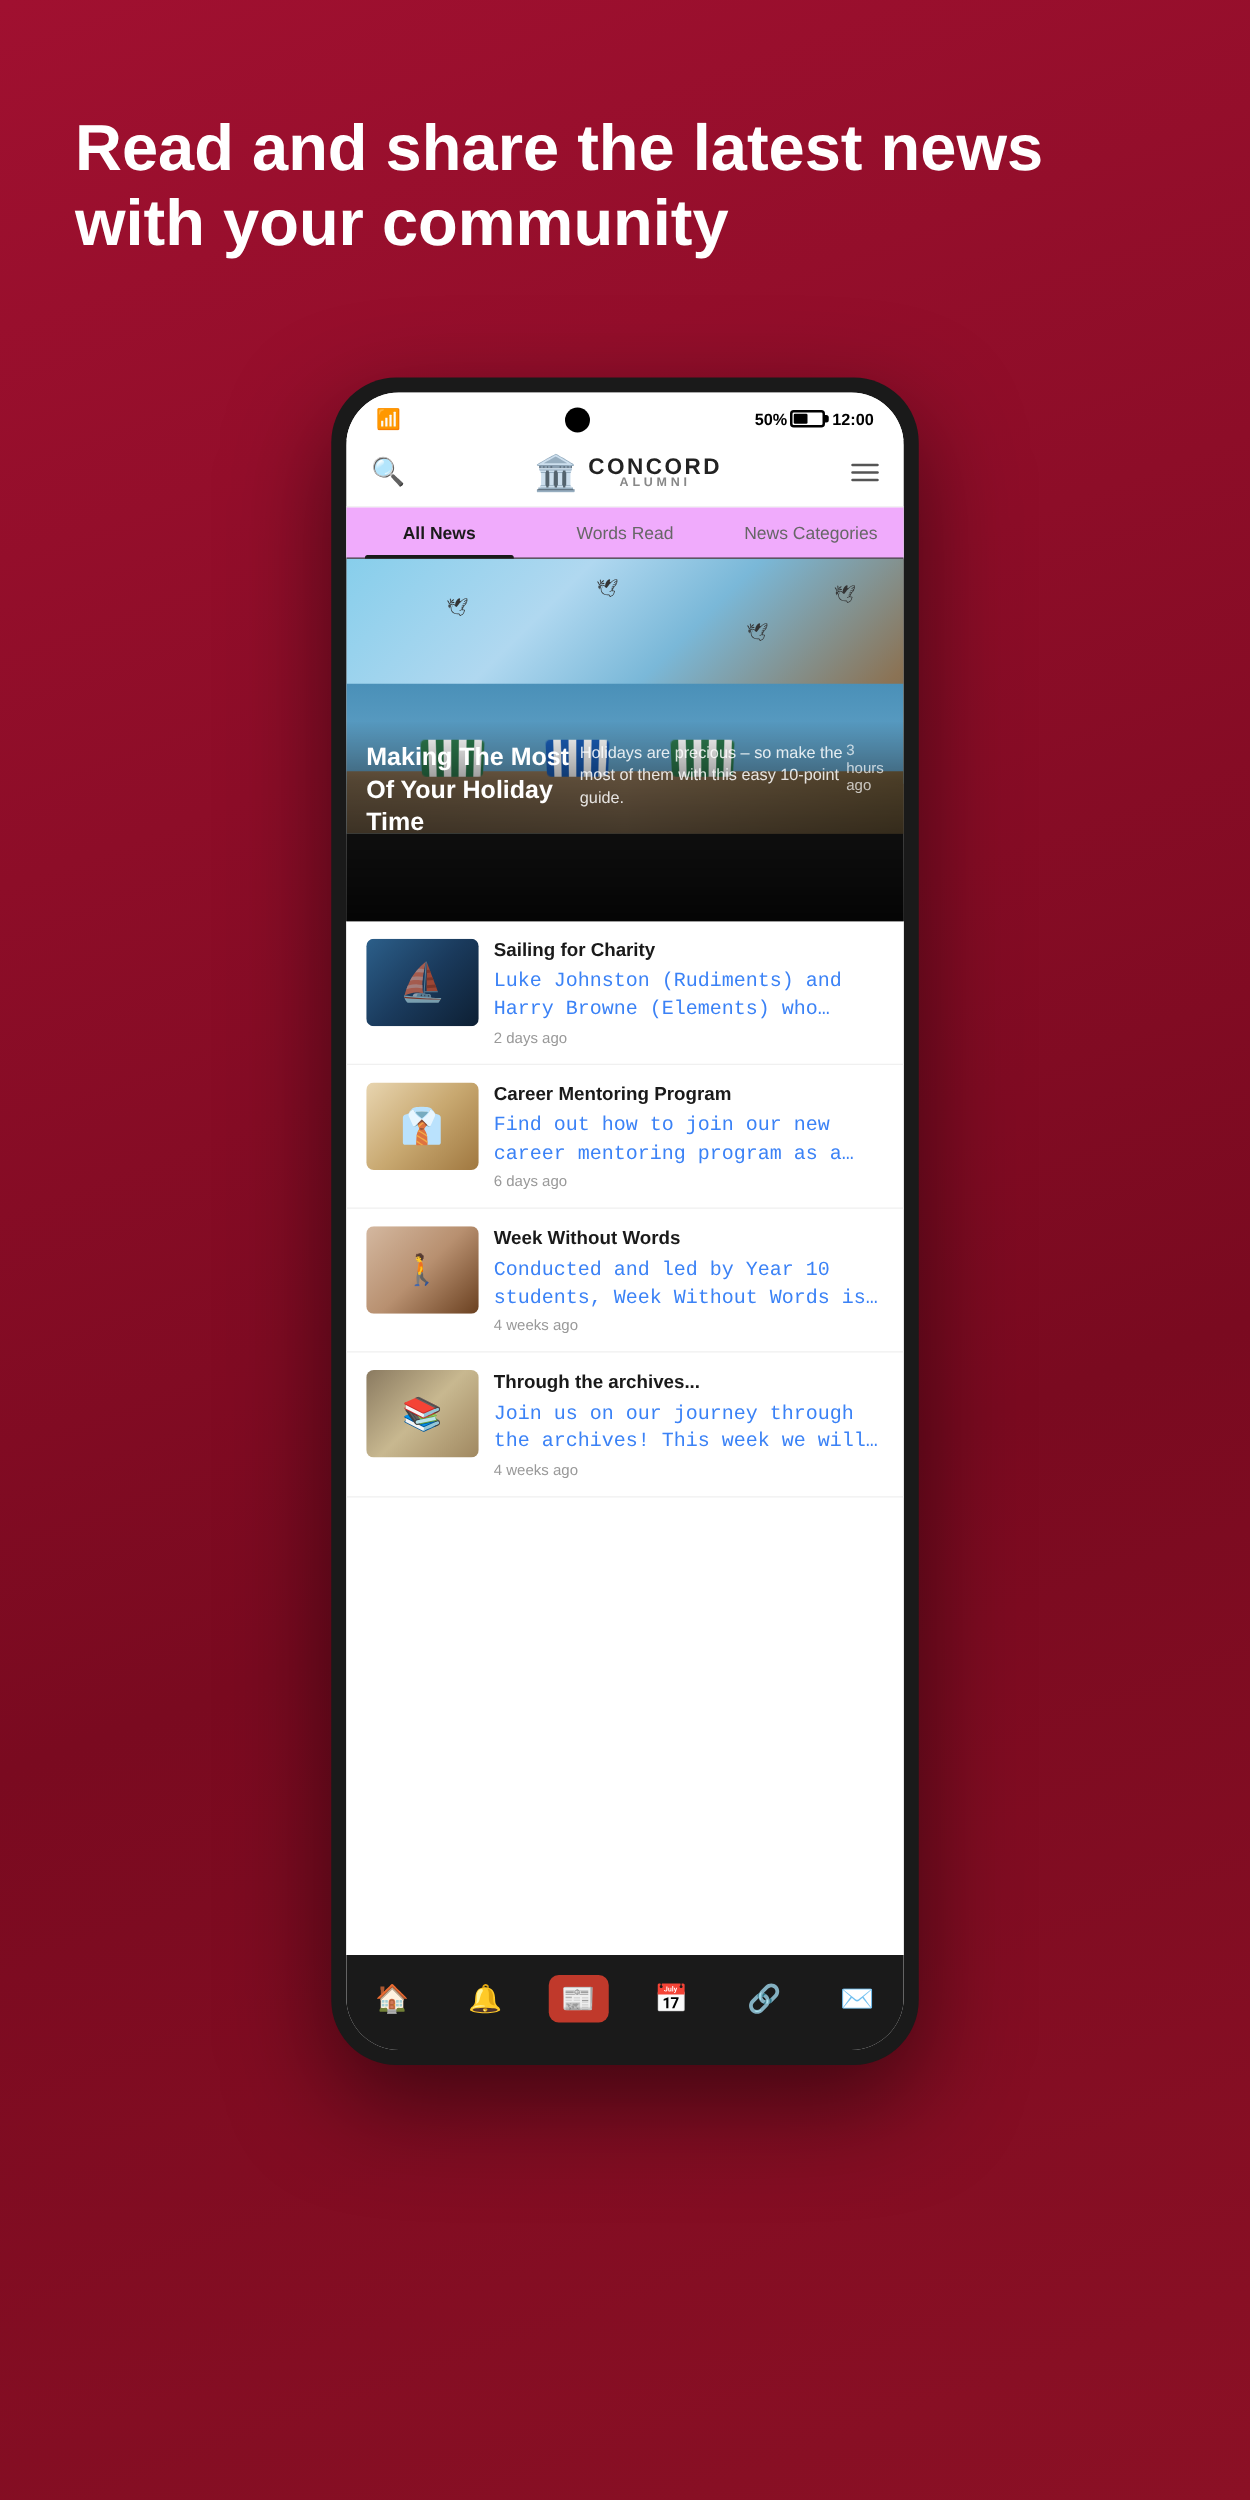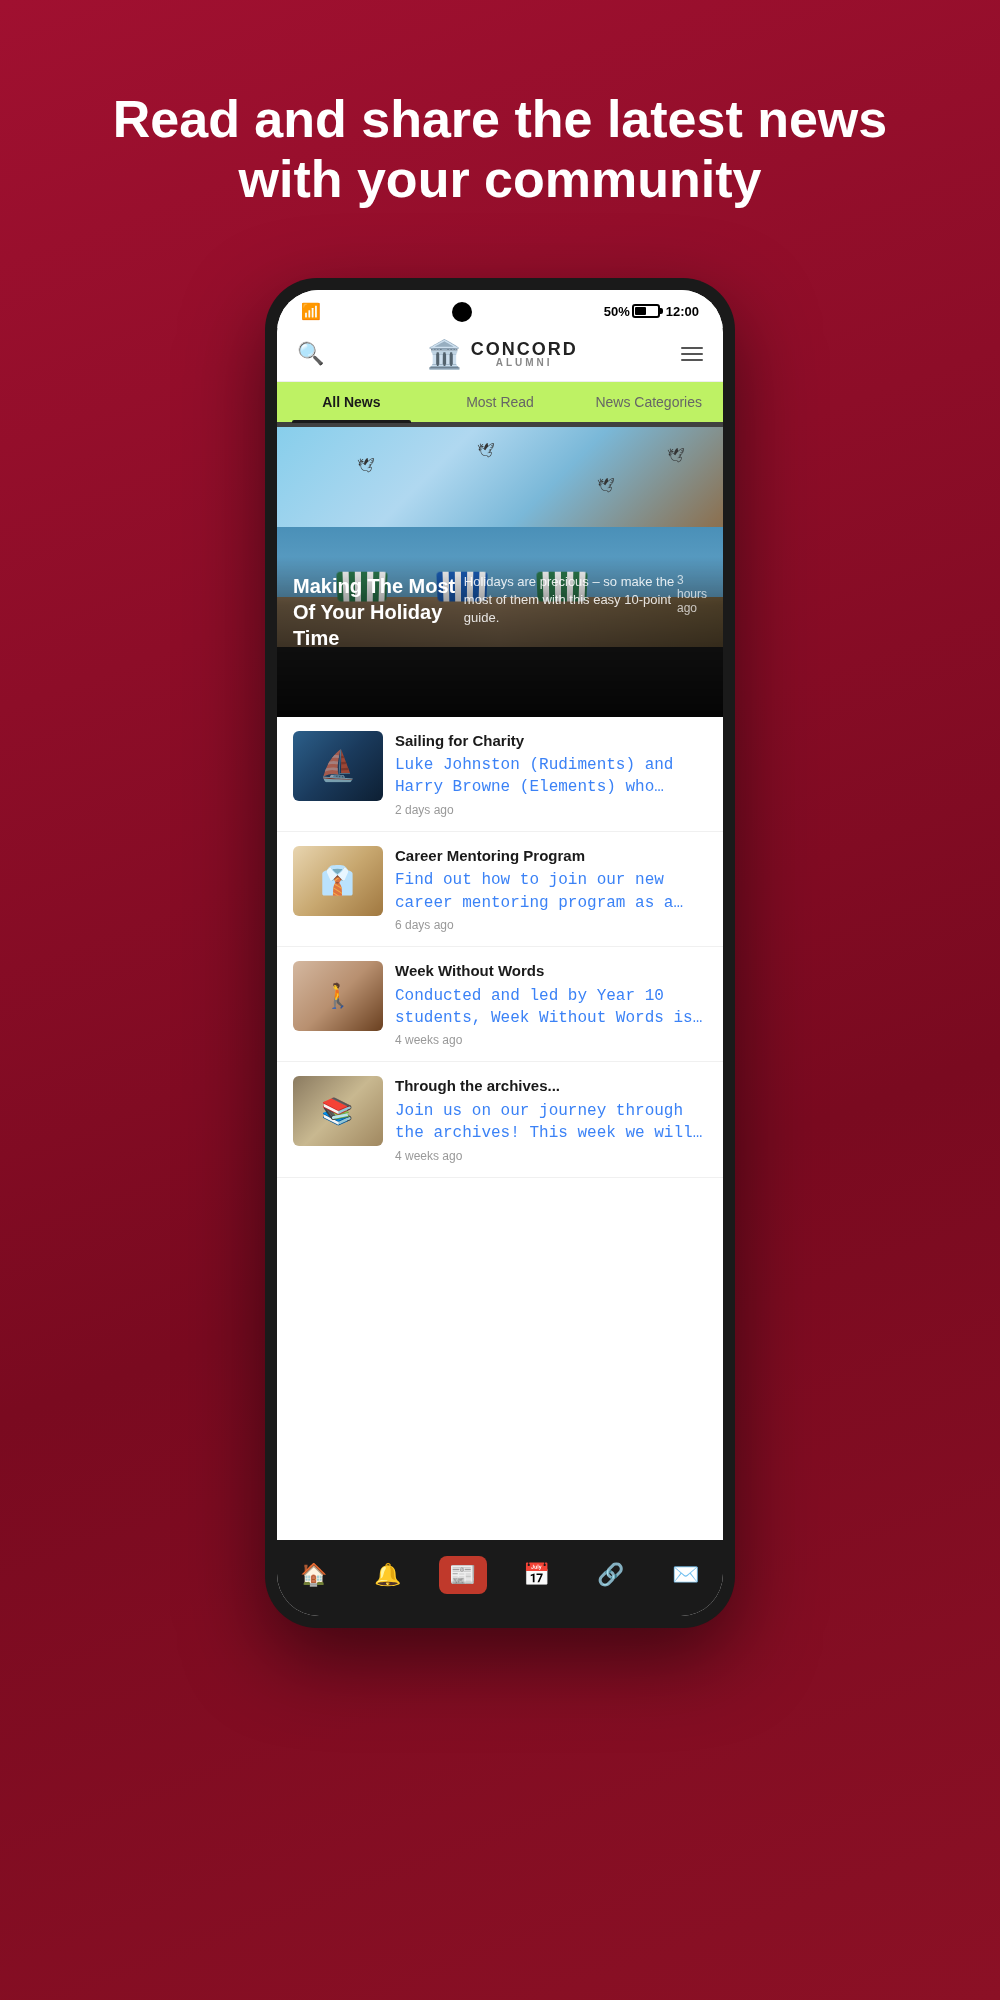--- a/index.html
+++ b/index.html
@@ -12,24 +12,23 @@
       flex-direction: column;
       align-items: center;
       font-family: -apple-system, BlinkMacSystemFont, 'Segoe UI', sans-serif;
       overflow: hidden;
     }
 
     .hero-text {
       color: #fff;
       font-size: 52px;
       font-weight: 800;
-      text-align: center;
       line-height: 1.15;
       margin-top: 90px;
-      margin-bottom: 68px;
+      margin-bottom: 92px;
       padding: 0 60px;
     }
 
     
     .phone {
       width: 470px;
       min-height: 1350px;
       background: #1a1a1a;
       border-radius: 52px;
       padding: 12px;
@@ -179,22 +178,22 @@
     .menu-line {
       width: 22px;
       height: 2px;
       background: #555;
       border-radius: 2px;
     }
 
     
     .tabs {
       display: flex;
-      border-bottom: 5px solid #404040;
-      background: #bef264;
+      border-bottom: 1px solid #404040;
+      background: #f0abfc;
     }
 
     .tab {
       flex: 1;
       text-align: center;
       padding: 12px 4px;
       font-size: 14px;
       color: #666;
       cursor: pointer;
       position: relative;
@@ -492,21 +491,21 @@
         <div class="menu-line"></div>
         <div class="menu-line"></div>
       </div>
     </div>
 
     <div class="tabs">
       <div class="tab active">
         <span>All News</span>
       </div>
       <div class="tab">
-        <span>Most Read</span>
+        <span>Words Read</span>
       </div>
       <div class="tab">
         <span>News Categories</span>
       </div>
     </div>
 
     <div class="featured">
       <div class="featured-img">
         <div class="beach-scene">
           <div class="sea-bg"></div>

